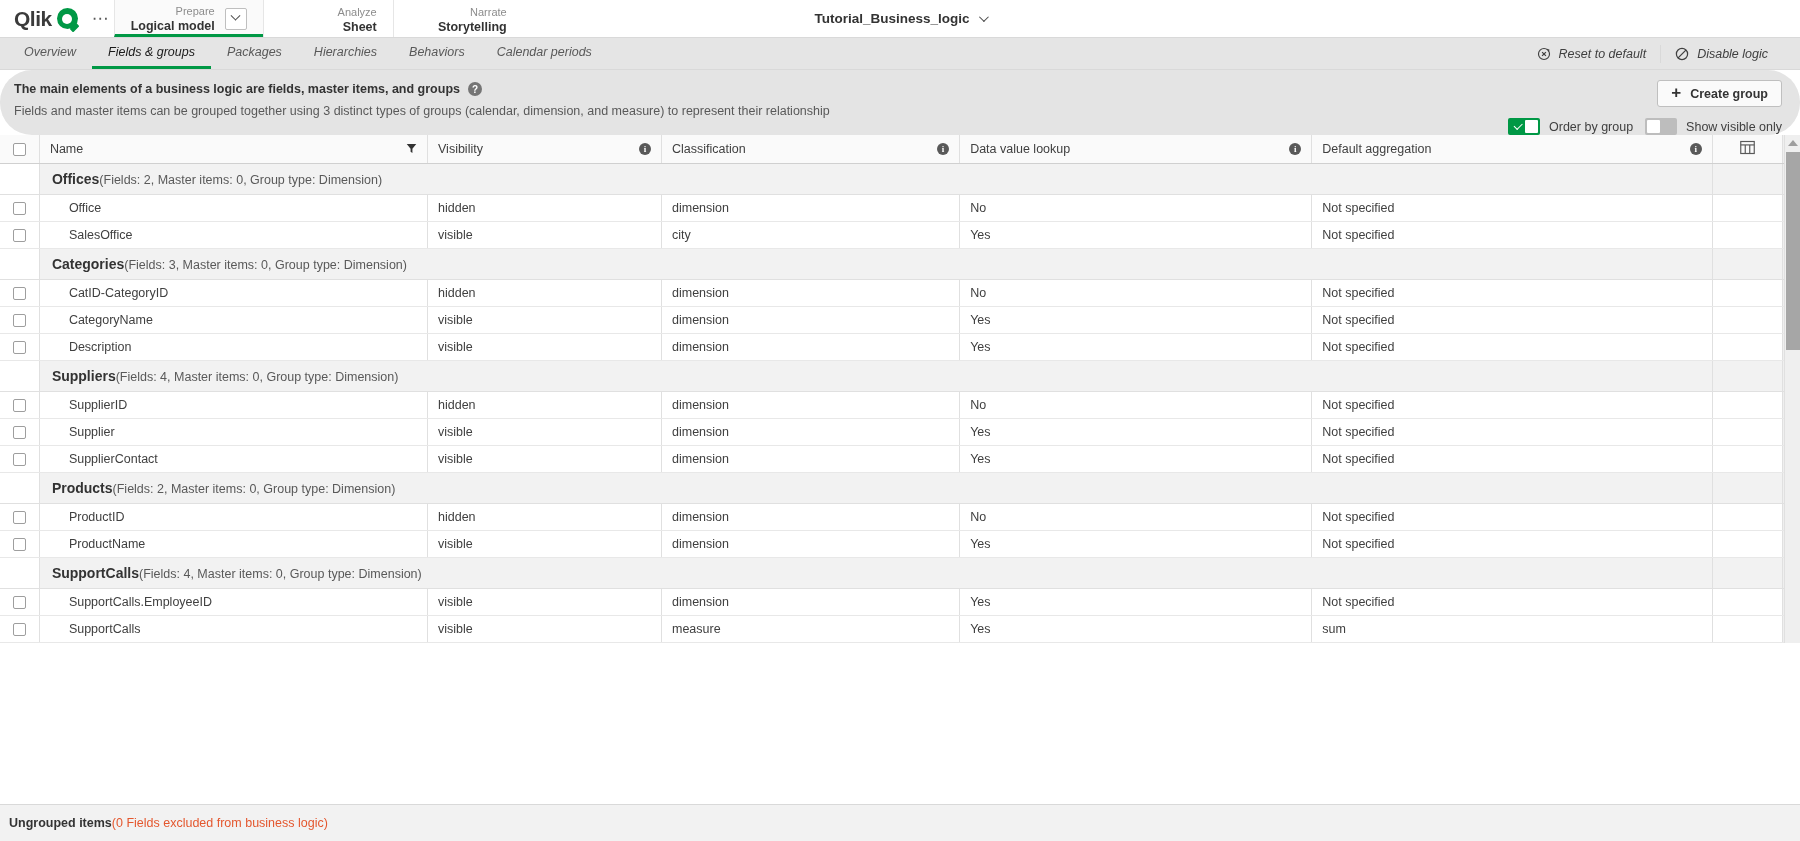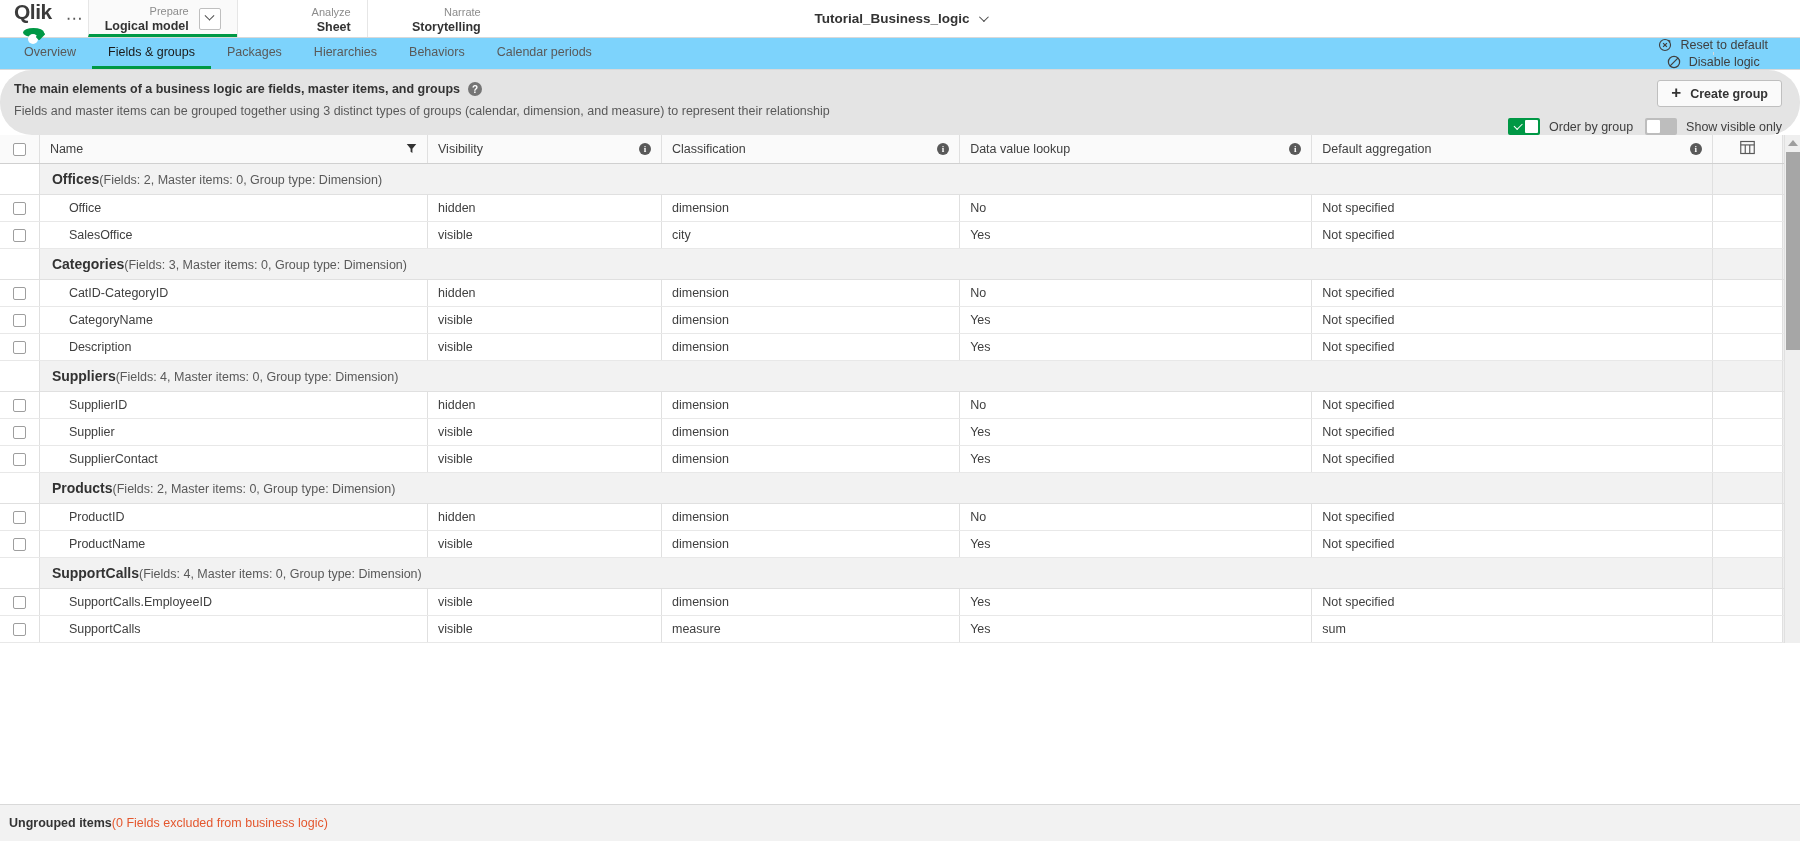--- a/index.html
+++ b/index.html
@@ -17,21 +17,20 @@
     display: flex;
     align-items: stretch;
     background: #fff;
     border-bottom: 1px solid #d9d9d9;
     position: relative;
   }
   .brand {
     display: flex; align-items: center;
     padding: 0 10px 0 14px;
     gap: 4px;
-    flex-direction: column;
   }
   .qlik-word {
     font-size: 21px; font-weight: bold; letter-spacing: -0.5px;
     color: #3b3b3b;
   }
   .qlik-q {
     width: 21px; height: 21px; border-radius: 50%;
     background: #009845; position: relative; display: inline-block;
     margin-left: 1px;
   }
@@ -77,32 +76,33 @@
     position: absolute; left: 0; right: 0; top: 0; bottom: 0;
     display: flex; align-items: center; justify-content: center;
     gap: 9px; pointer-events: none;
   }
   .doc-title span.t { font-size: 13.5px; font-weight: bold; color: #333; pointer-events: auto; cursor: pointer; }
   .chev-sm { width: 7px; height: 7px; border-right: 1.6px solid #4a4a4a; border-bottom: 1.6px solid #4a4a4a;
              transform: rotate(45deg) translateY(-2px); pointer-events: auto; cursor: pointer;}
 
   
   .tabbar {
-    height: 32px; background: #7dd3fc; border-bottom: 1px solid #d9d9d9;
+    height: 32px; background: #e5e5e5; border-bottom: 1px solid #d9d9d9;
     display: flex; align-items: stretch; justify-content: space-between;
     padding-right: 18px;
+    font-style: italic;
   }
   .tabs { display: flex; align-items: stretch; padding-left: 8px; }
   .tab {
     padding: 0 16px; display: flex; align-items: center;
     font-size: 12.5px; color: #595959; cursor: pointer;
     border-bottom: 3px solid transparent;
   }
   .tab.active { color: #1a1a1a; border-bottom: 3px solid #009845; }
-  .tabbar-right { display: flex; align-items: center; gap: 0; flex-direction: column; }
+  .tabbar-right { display: flex; align-items: center; gap: 0; }
   .action-btn {
     display: flex; align-items: center; gap: 8px;
     font-size: 12.5px; color: #404040; cursor: pointer;
     padding: 0 14px; height: 100%;
   }
   .vdiv { width: 1px; height: 18px; background: #d9d9d9; align-self: center; }
 
   
   .info {
     background: #e4e4e4;

